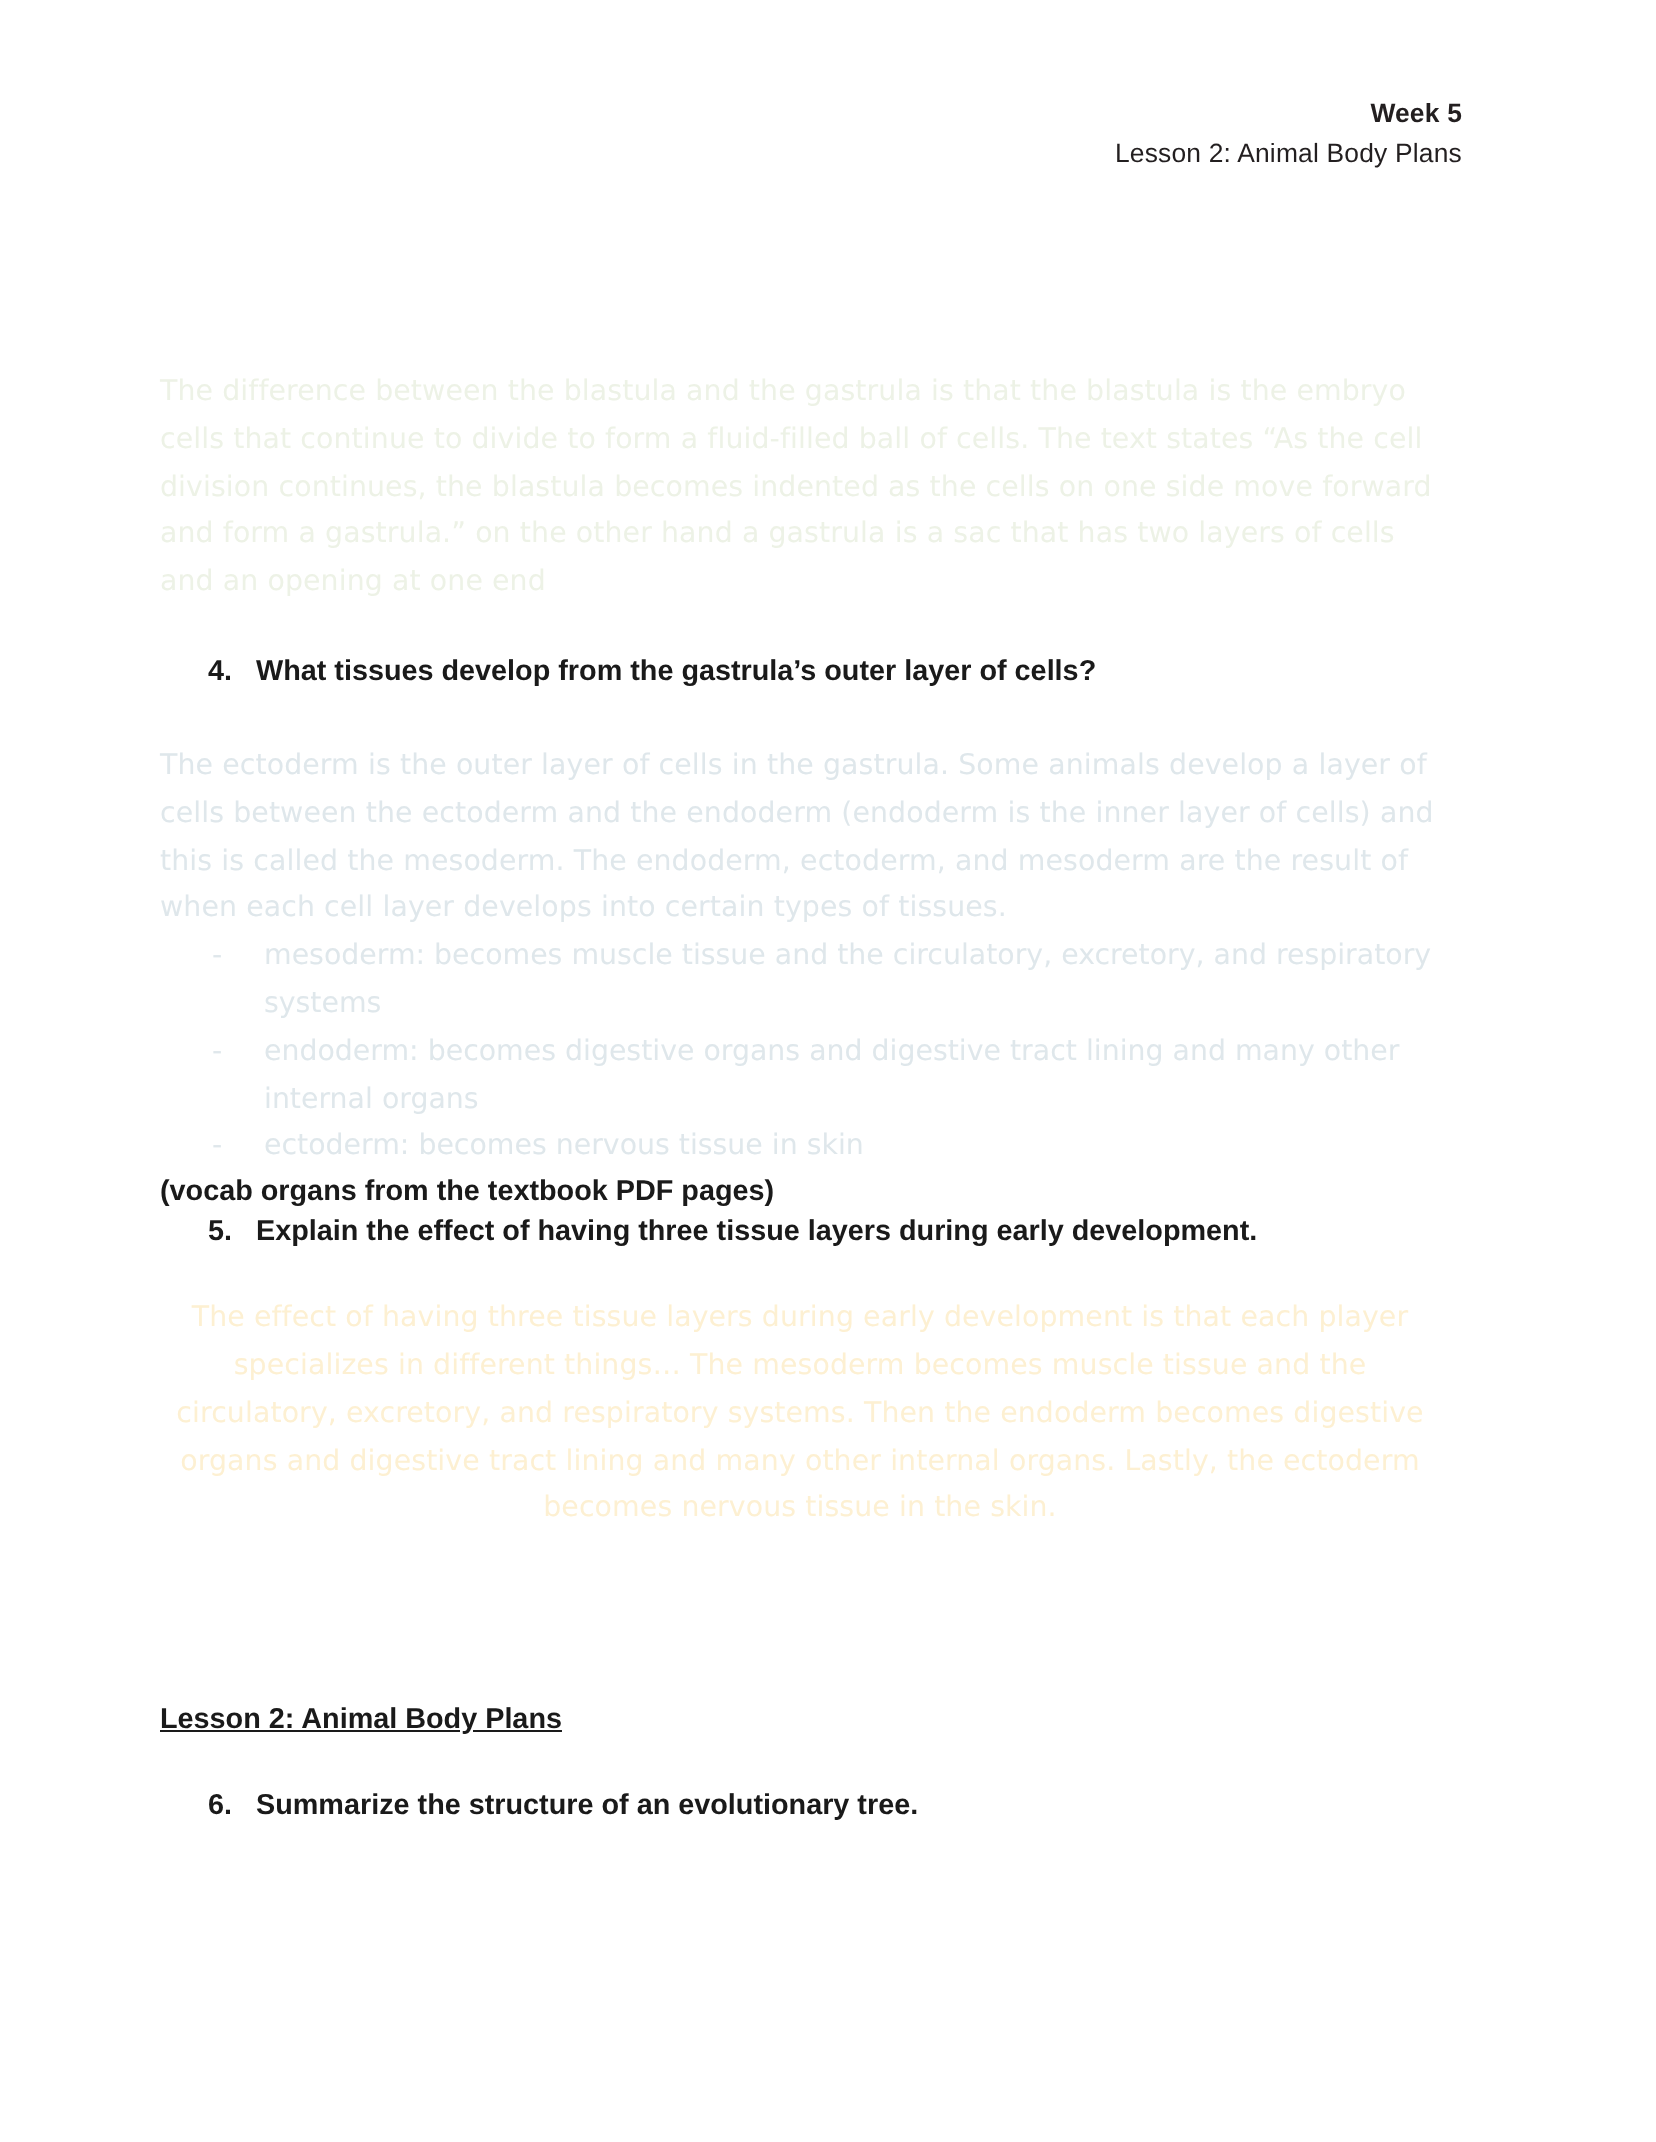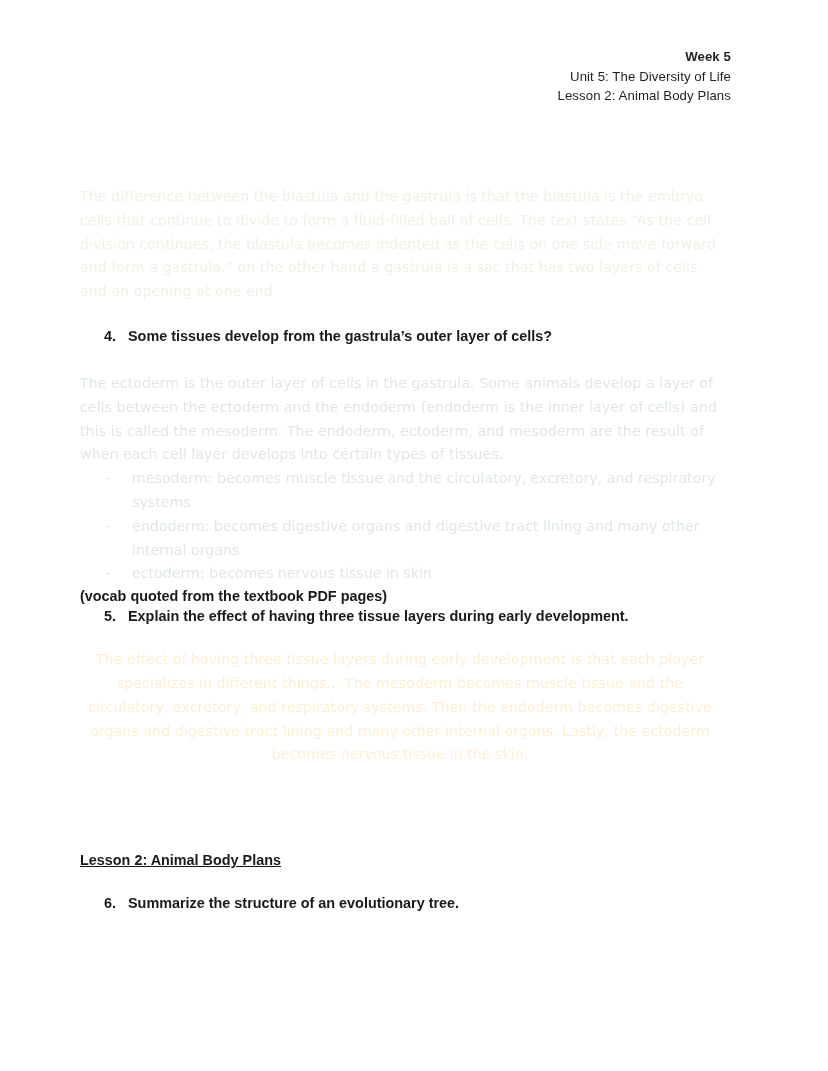--- a/index.html
+++ b/index.html
@@ -128,34 +128,33 @@
   .sp-5  { height: 83px; }
   .sp-6  { height: 23px; }
 </style>
 </head>
 <body>
 
 <div class="page">
 
   <div class="doc-header">
     <div class="hdr-line bold">Week 5</div>
-    <div class="hdr-line">Unit 5: The Diversity of Life</div>
     <div class="hdr-line">Lesson 2: Animal Body Plans</div>
   </div>
 
   <div class="content">
 
     <p class="answer green">The difference between the blastula and the gastrula is that the blastula is the embryo cells that continue to divide to form a fluid-filled ball of cells. The text states “As the cell division continues, the blastula becomes indented as the cells on one side move forward and form a gastrula.” on the other hand a gastrula is a sac that has two layers of cells and an opening at one end</p>
 
     <div class="sp-1"></div>
 
     <div class="q-row">
       <div class="question">
         <span class="q-num">4.</span>
-        <span class="q-text">Some tissues develop from the gastrula’s outer layer of cells?</span>
+        <span class="q-text">What tissues develop from the gastrula’s outer layer of cells?</span>
       </div>
     </div>
 
     <div class="sp-2"></div>
 
     <p class="answer blue">The ectoderm is the outer layer of cells in the gastrula. Some animals develop a layer of cells between the ectoderm and the endoderm (endoderm is the inner layer of cells) and this is called the mesoderm. The endoderm, ectoderm, and mesoderm are the result of when each cell layer develops into certain types of tissues.</p>
 
     <ul class="bullets">
       <li>
         <span class="dash">-</span>
@@ -164,21 +163,21 @@
       <li>
         <span class="dash">-</span>
         <span class="btext">endoderm: becomes digestive organs and digestive tract lining and many other internal organs</span>
       </li>
       <li>
         <span class="dash">-</span>
         <span class="btext">ectoderm: becomes nervous tissue in skin</span>
       </li>
     </ul>
 
-    <p class="note-bold">(vocab quoted from the textbook PDF pages)</p>
+    <p class="note-bold">(vocab organs from the textbook PDF pages)</p>
 
     <div class="q-row">
       <div class="question">
         <span class="q-num">5.</span>
         <span class="q-text">Explain the effect of having three tissue layers during early development.</span>
       </div>
     </div>
 
     <div class="sp-4"></div>
 

